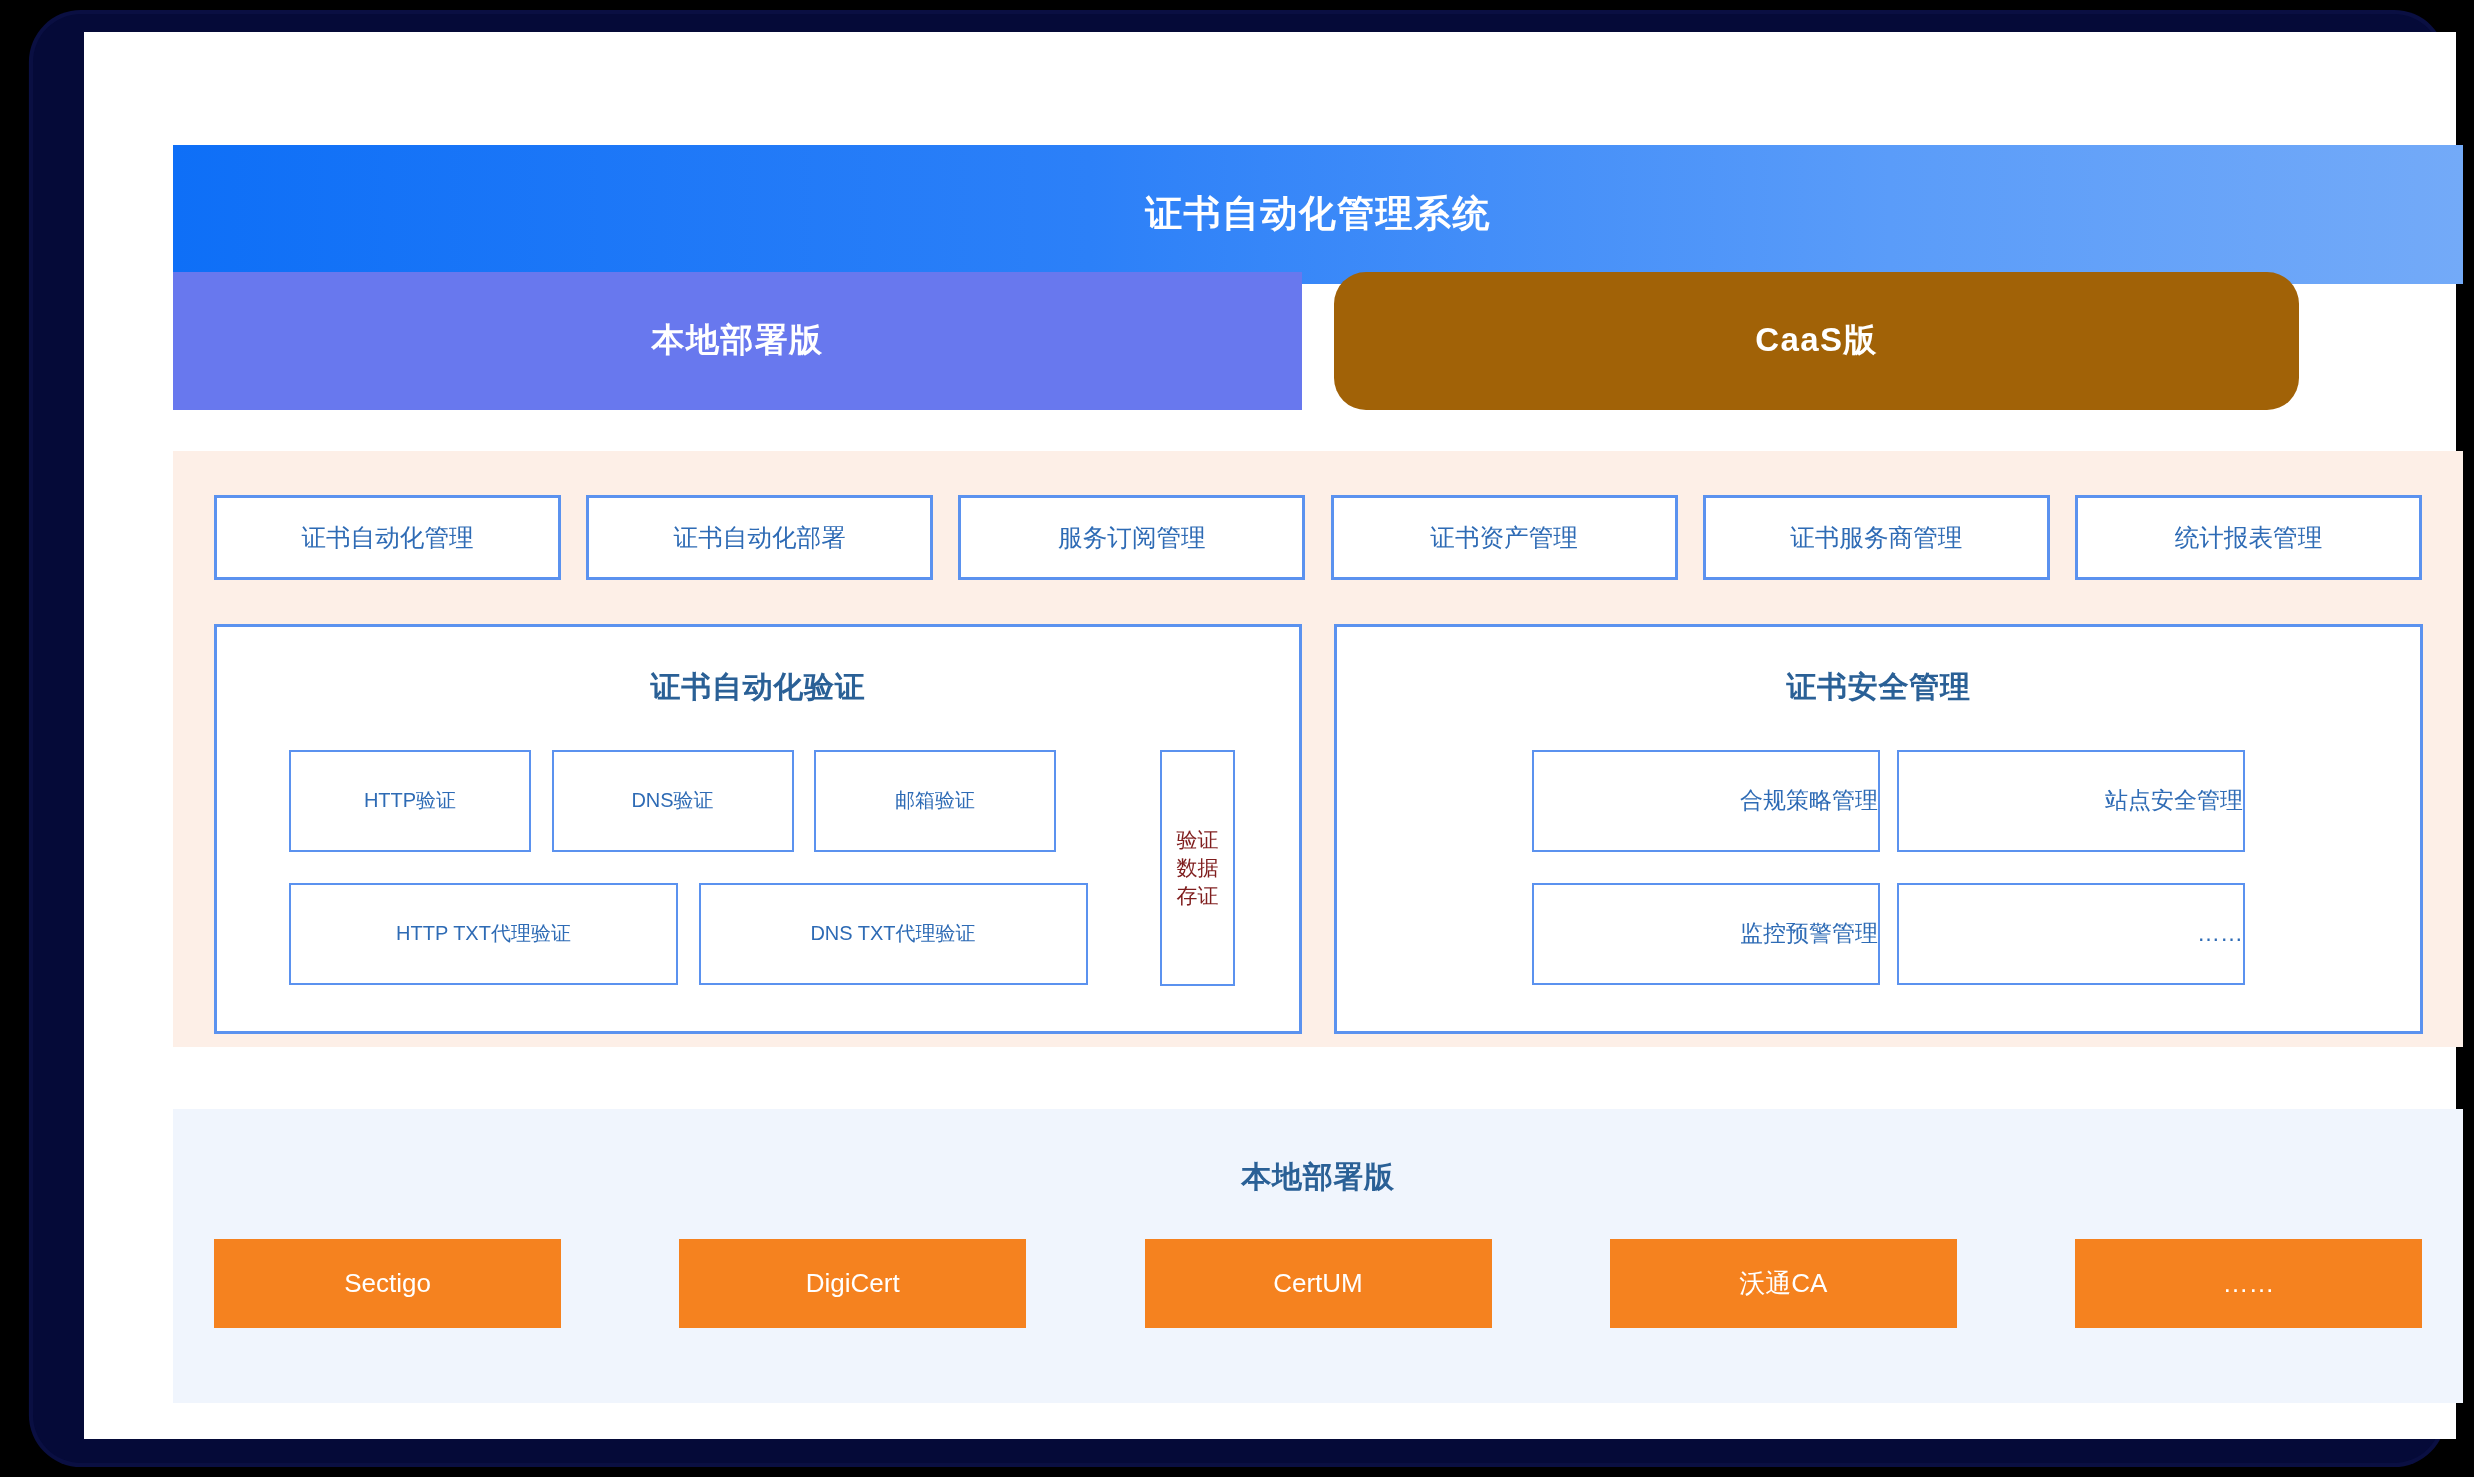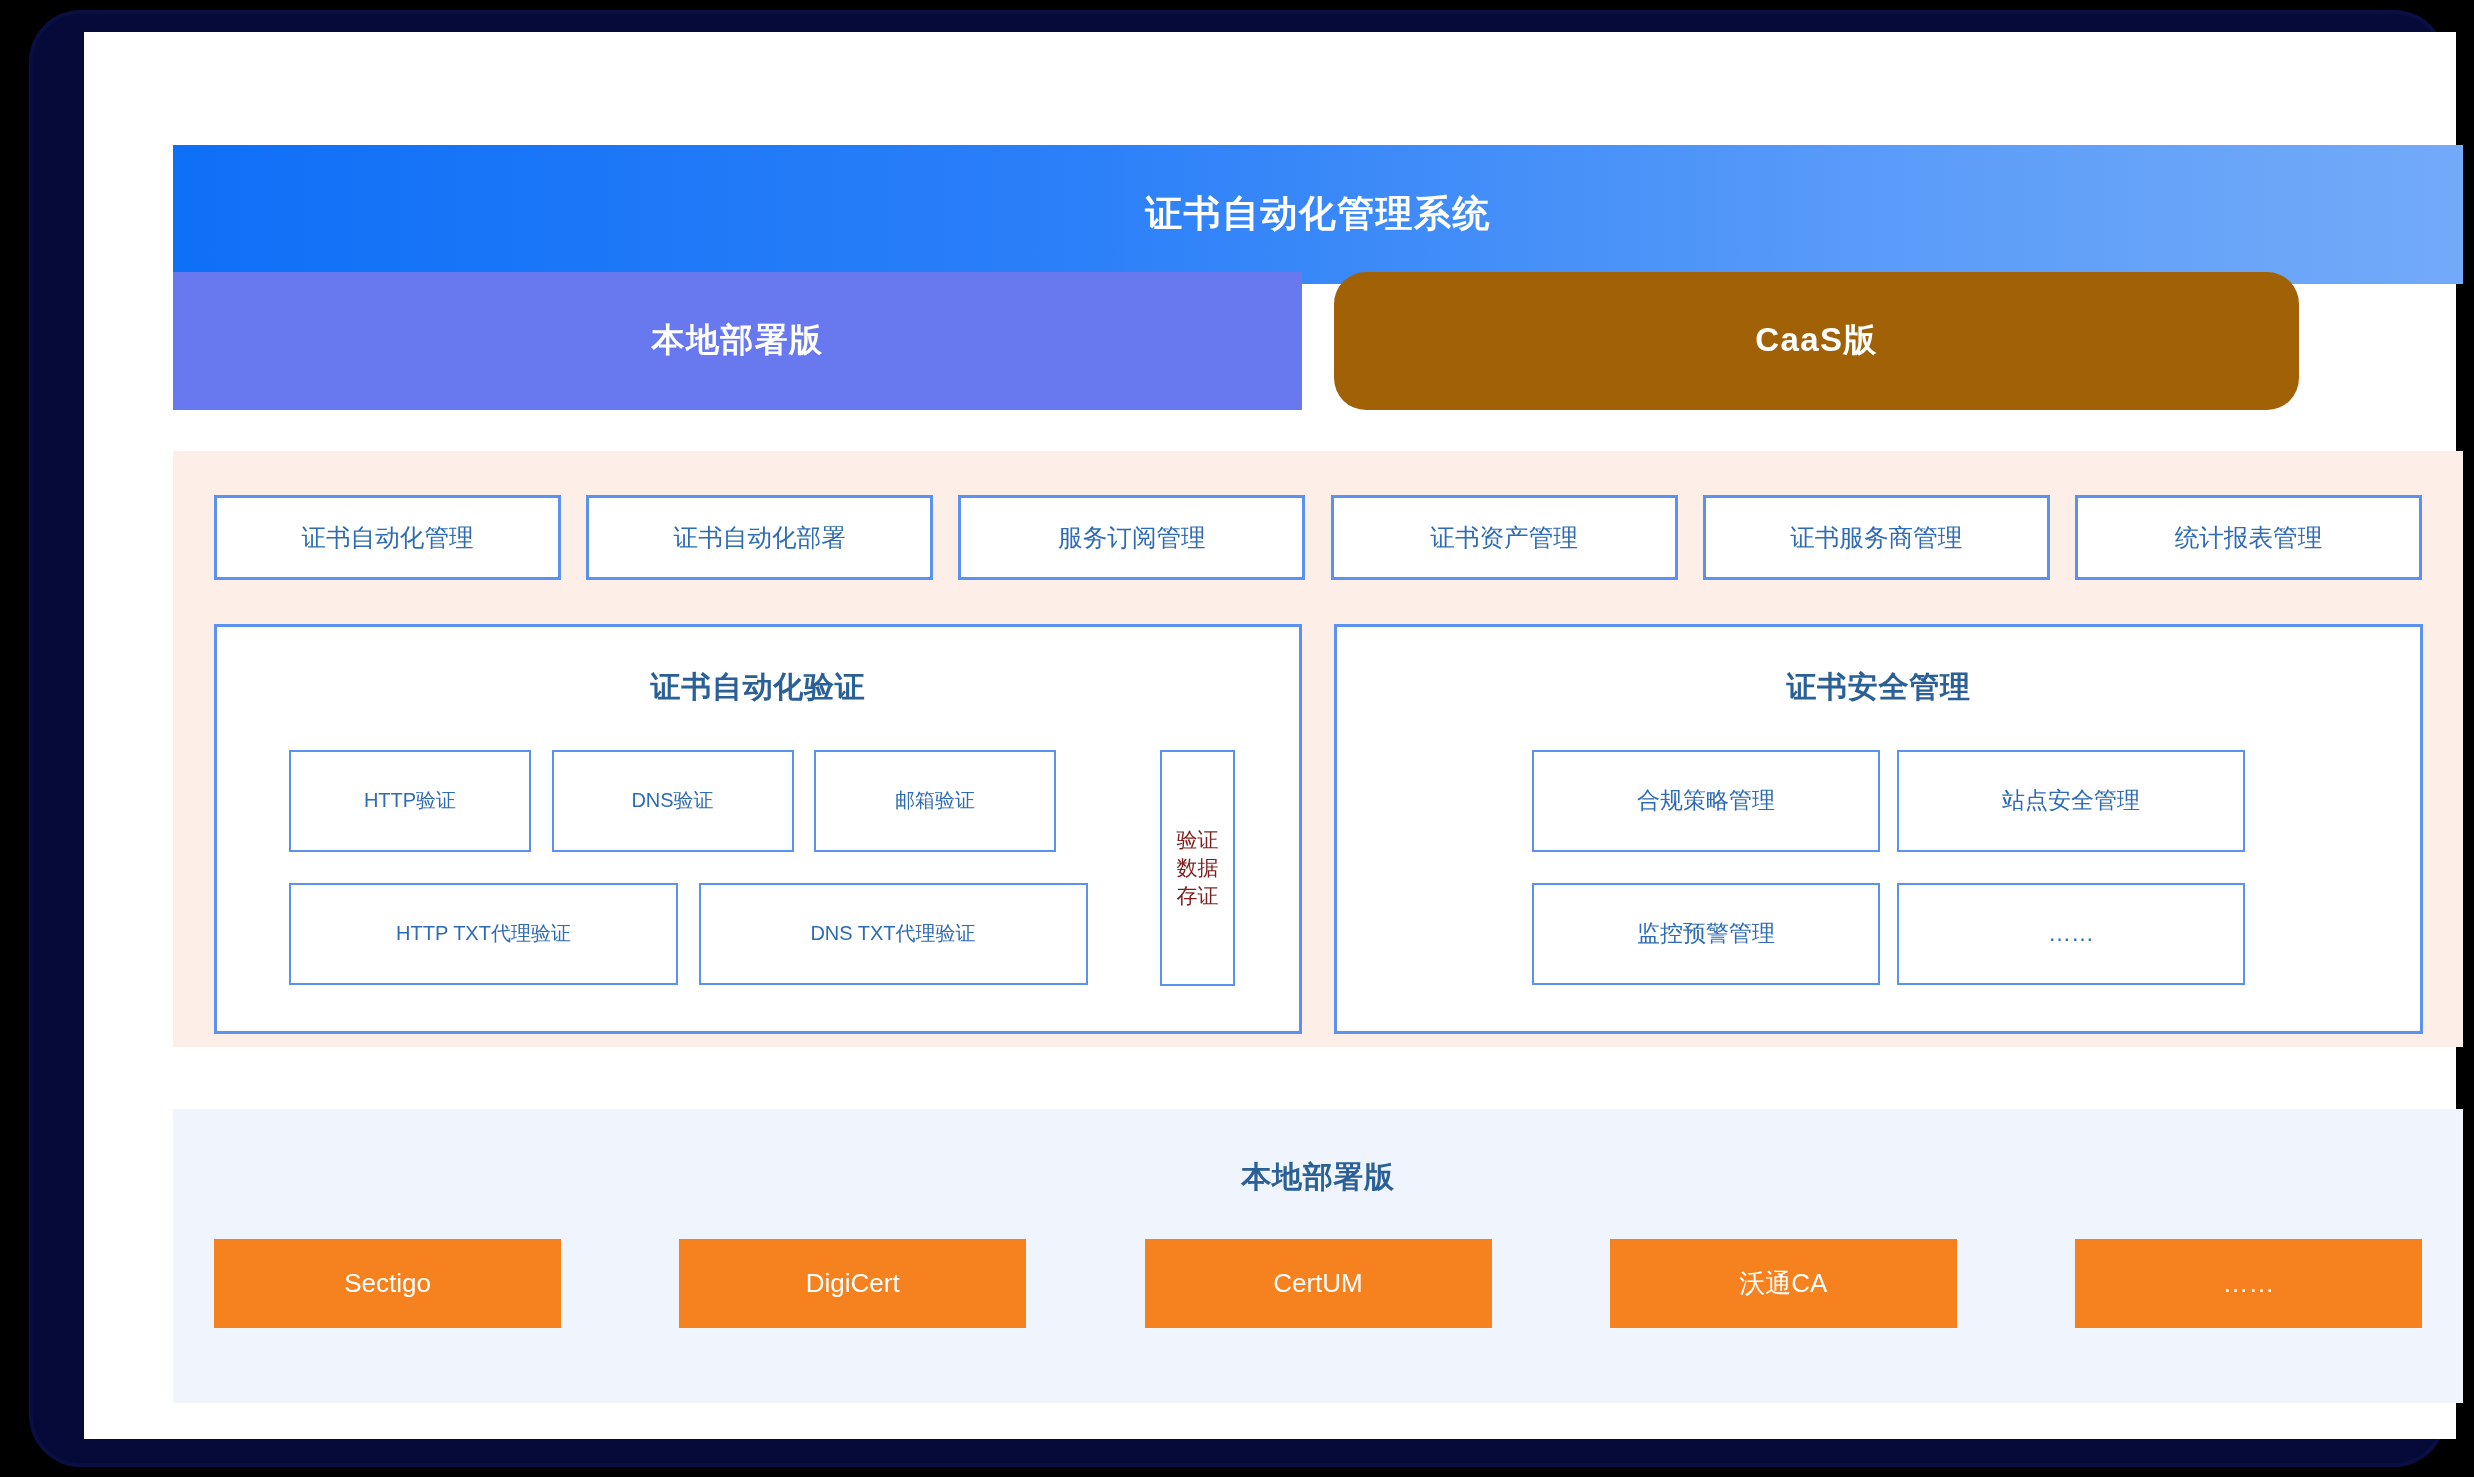--- a/index.html
+++ b/index.html
@@ -154,21 +154,21 @@
   .right-inner {
     position: absolute;
     left: 195px; top: 123px;
     width: 714px; height: 236px;
   }
   .rbox {
     position: absolute;
     width: 348px; height: 102px;
     border: 2.7px solid #5b92ef;
     background: #ffffff;
-    display: flex; align-items: center; justify-content: center;
+    display: flex; align-items: center; justify-content: flex-end;
   }
   .rbox .t { color: #2e6bb5; font-size: 23px; }
   .r0 { left: 0;     top: 0; }
   .r1 { left: 365px; top: 0; }
   .r2 { left: 0;     top: 133px; }
   .r3 { left: 365px; top: 133px; }
 
   
   .provsection {
     position: absolute;

